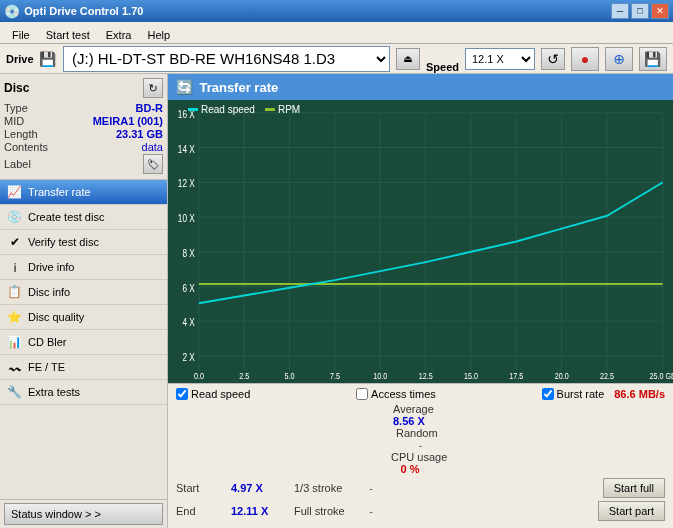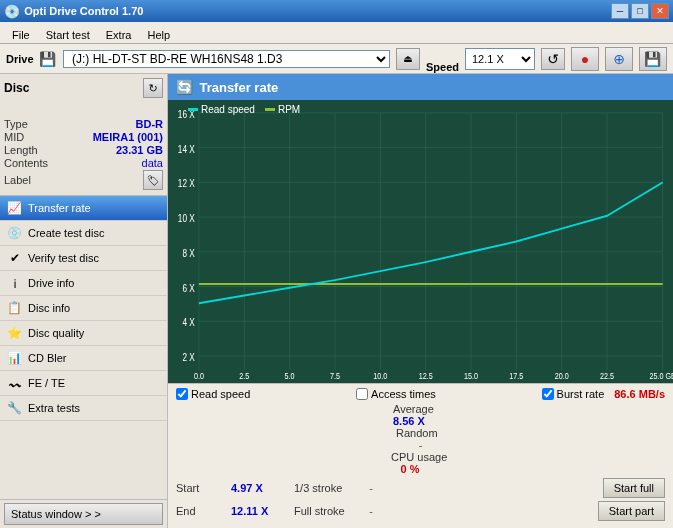--- a/index.html
+++ b/index.html
@@ -60,24 +60,24 @@
       background: #f0ece4;
       height: 30px;
       display: flex;
       align-items: center;
       padding: 2px 6px;
       gap: 6px;
       border-bottom: 1px solid #bbb;
     }
     #drive-row label { font-size: 11px; font-weight: bold; }
     #drive-select {
-      height: 18px;
+      height: 26px;
       border: 1px solid #7090b0;
       background: white;
-      font-size: 12px;
+      font-size: 15px;
       padding: 0 4px;
       flex: 1;
     }
     .drive-btn {
       width: 24px; height: 22px;
       background: linear-gradient(to bottom, #eee, #ccc);
       border: 1px solid #999;
       cursor: pointer;
       display: flex; align-items: center; justify-content: center;
       font-size: 10px;
@@ -124,21 +124,21 @@
 
     
     #disc-section {
       padding: 4px;
       border-bottom: 1px solid #bbb;
     }
     .disc-header {
       display: flex;
       align-items: center;
       justify-content: space-between;
-      margin-bottom: 20px;
+      margin-bottom: 4px;
     }
     .disc-label { font-weight: bold; font-size: 12px; }
     .disc-refresh-btn {
       width: 20px; height: 20px;
       background: linear-gradient(to bottom, #eee, #ccc);
       border: 1px solid #999;
       cursor: pointer;
       display: flex; align-items: center; justify-content: center;
       font-size: 11px;
     }

